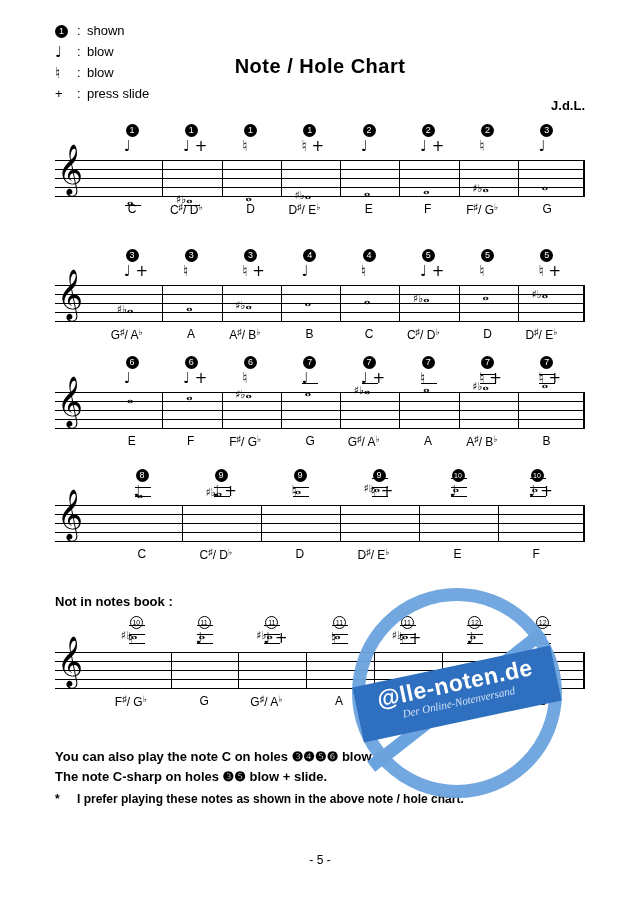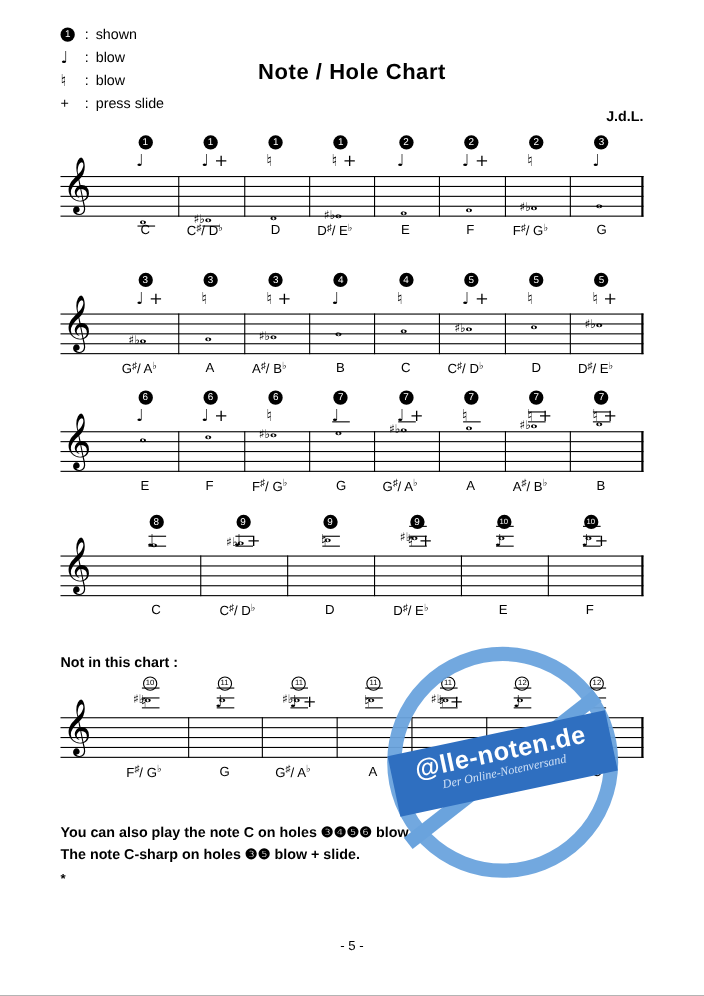--- a/index.html
+++ b/index.html
@@ -319,21 +319,21 @@
     <div class="legend-row">
       <span class="legend-sym">+</span>
       <span class="legend-colon">:</span>
       <span class="legend-text">press slide</span>
     </div>
   </div>
 
   <div class="title">Note / Hole  Chart</div>
   <div class="author">J.d.L.</div>
 
-  <div class="section-head" style="top:594px;">Not in this chart :</div>
+  <div class="section-head" style="top:594px;">Not in notes book :</div>
 
   <div class="system" id="sys0" style="top:120px;">
       <div class="marks">
         <div class="mark-hole" style="left: 70.625px;"><span class="hole-badge">1</span></div>
         <div class="mark-breath" style="left: 68.625px;">♩</div>
         <div class="mark-hole" style="left: 129.875px;"><span class="hole-badge">1</span></div>
         <div class="mark-breath" style="left: 127.875px;">♩ +</div>
         <div class="mark-hole" style="left: 189.125px;"><span class="hole-badge">1</span></div>
         <div class="mark-breath" style="left: 187.125px;">♮</div>
         <div class="mark-hole" style="left: 248.375px;"><span class="hole-badge">1</span></div>
@@ -647,21 +647,21 @@
   <div class="footnotes">
     <div class="fn">
       <span>You can also play the note C on holes ❸❹❺❻ blow.</span>
     </div>
     <div class="fn">
       <span>The note C-sharp on holes ❸❺ blow + slide.</span>
     </div>
     <div class="star-note">
       <span class="star">*</span>
       <span>
-        <br>
+        <span>I prefer playing these notes as shown in the above note / hole chart.</span><br>
       </span>
     </div>
   </div>
 
   <div class="page-num">- 5 -</div>
 
   <div class="watermark">
     <div class="wm-ring"></div>
     <div class="wm-slash"></div>
     <div class="wm-band">

